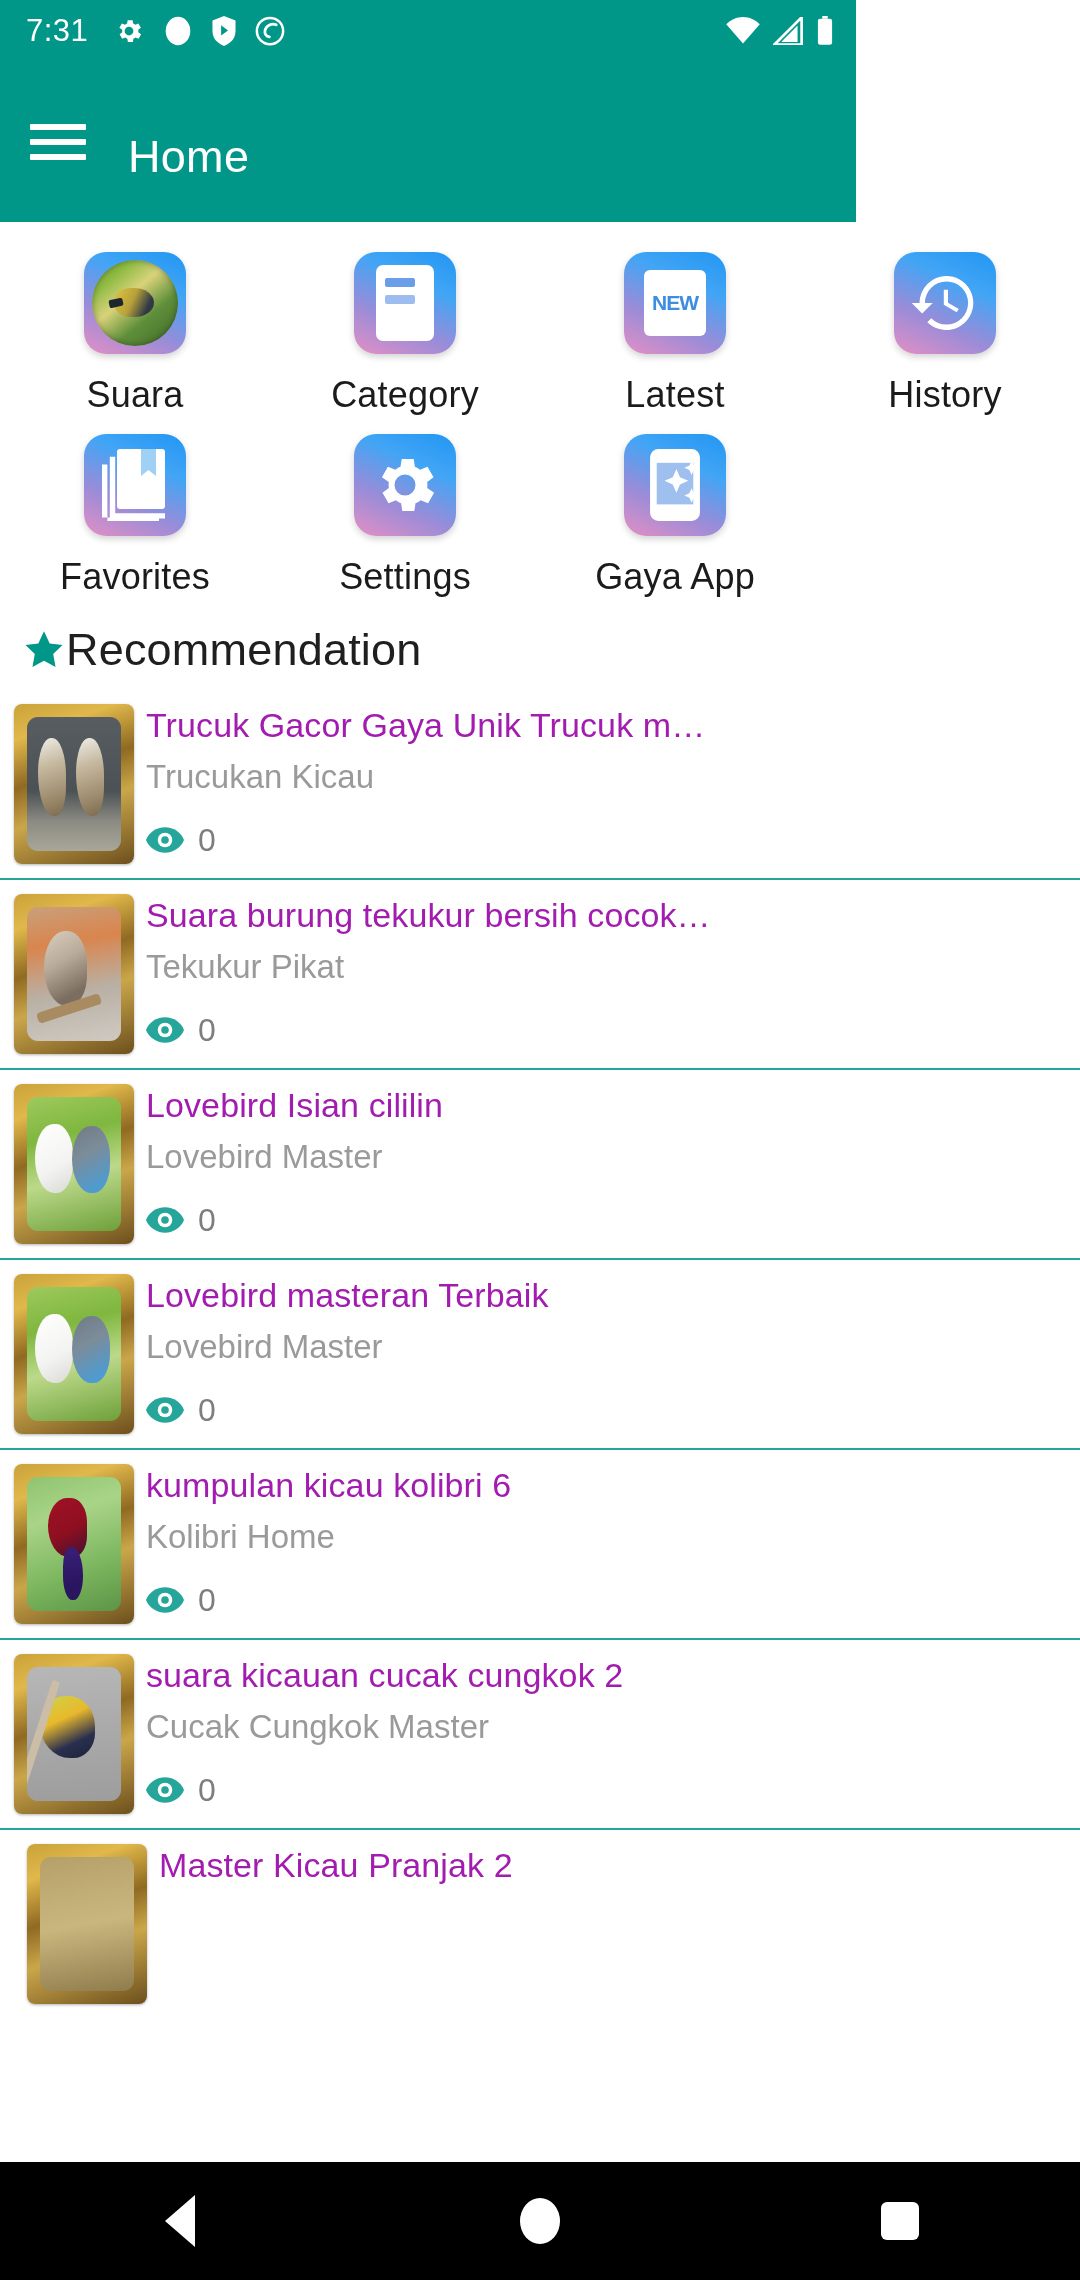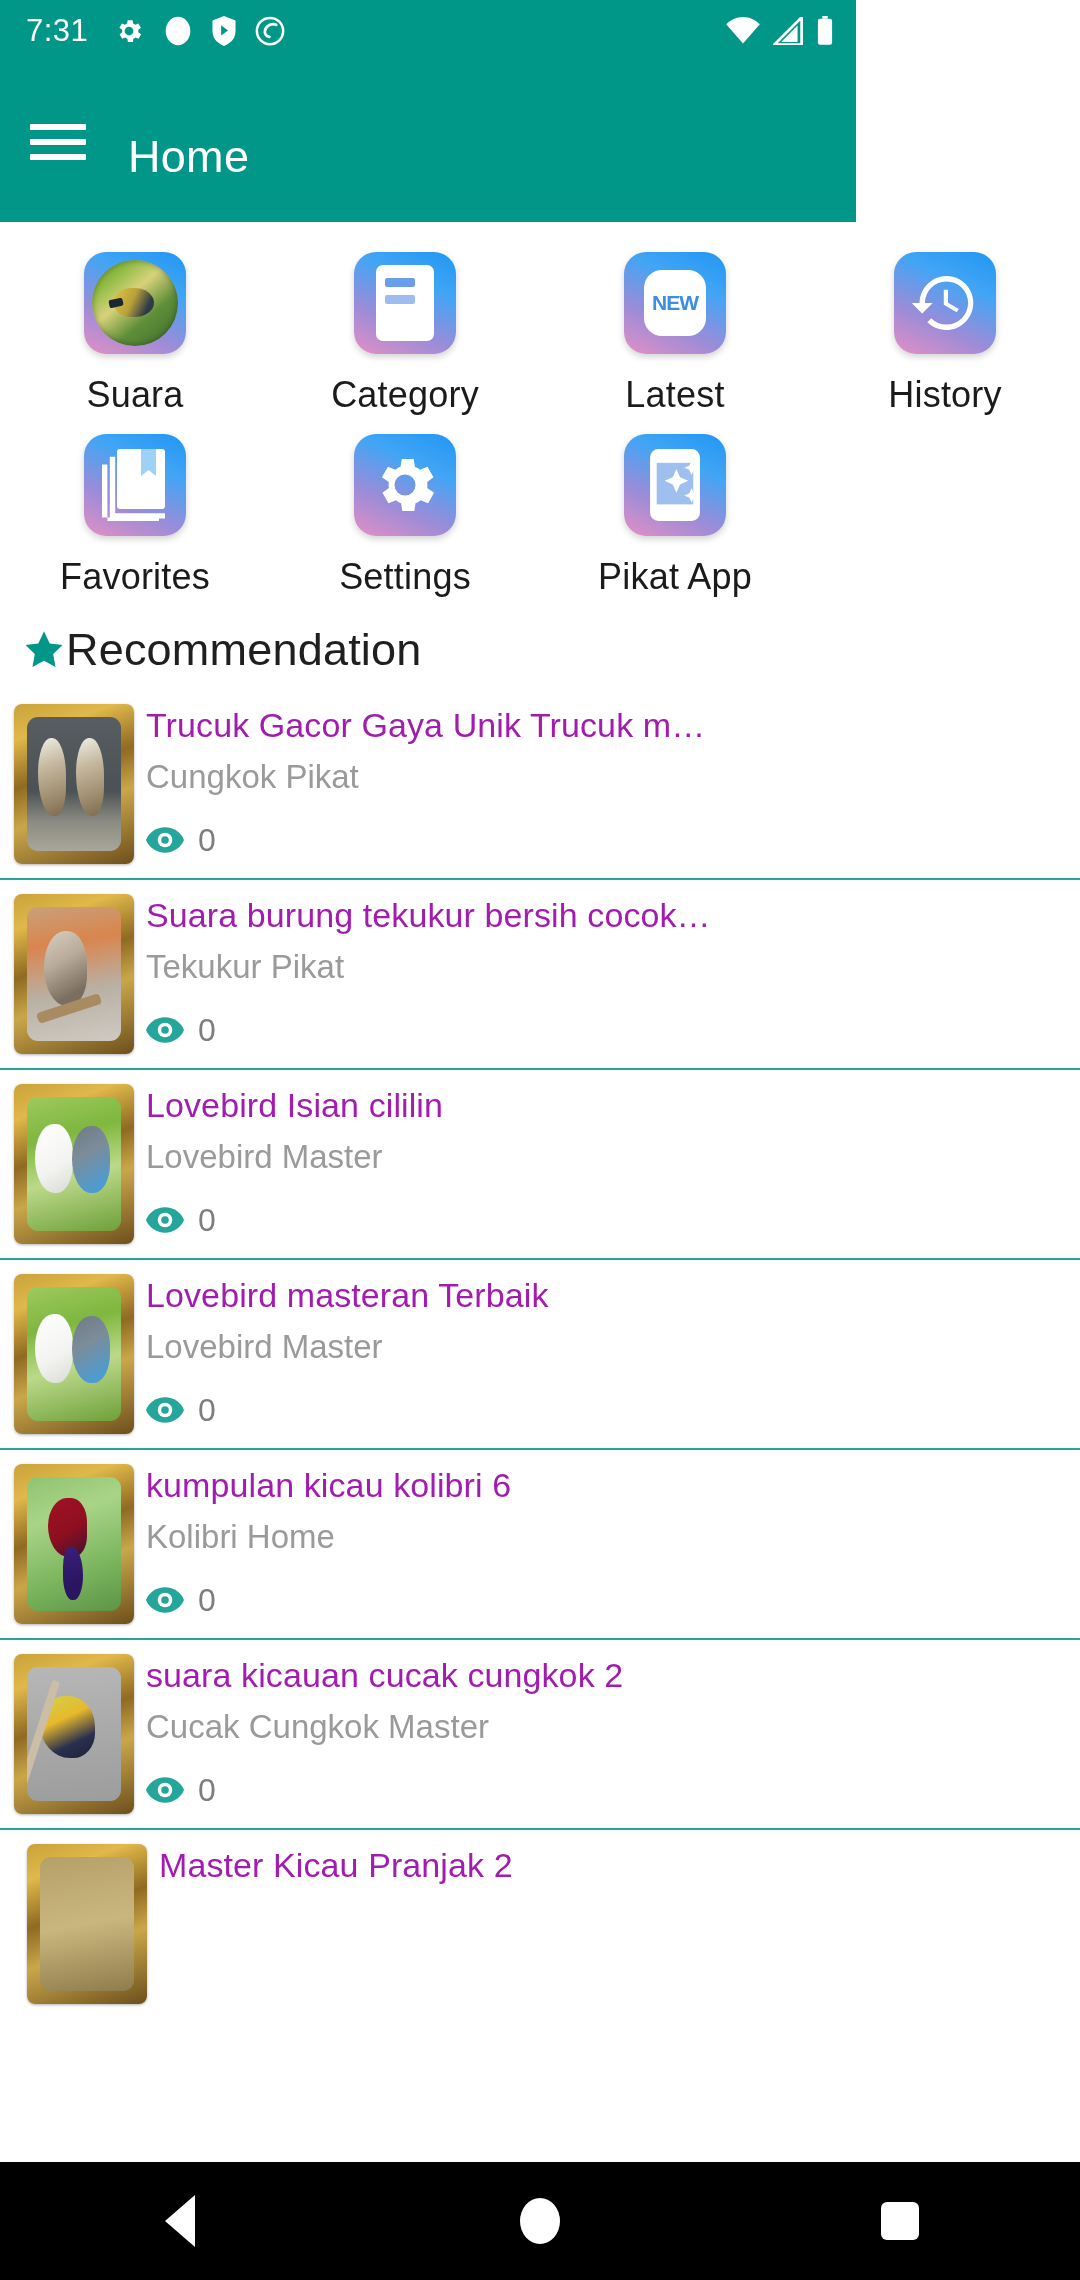--- a/index.html
+++ b/index.html
@@ -64,21 +64,21 @@
   }
   .glyph-bird::after{
     content:""; position:absolute; left:20%; top:45%; width:16%; height:9%;
     background:#1d2730; border-radius:2px; transform:rotate(-12deg);
   }
   .glyph-card { width:58px; height:76px; background:#fff; border-radius:7px; position:relative; }
   .glyph-card::before{ content:""; position:absolute; left:9px; top:13px; width:30px; height:9px;
     background:#6b9ee8; border-radius:2px; }
   .glyph-card::after{ content:""; position:absolute; left:9px; top:30px; width:30px; height:9px;
     background:#9dbdf0; border-radius:2px; }
-  .glyph-new { width:62px; height:66px; background:#fff; border-radius:18px;
+  .glyph-new { width:62px; height:66px; background:#fff; border-radius:6px;
     display:flex; align-items:center; justify-content:center; }
   .glyph-new span { font-size:21px; font-weight:700; color:#3d8ee0; letter-spacing:-1px;
     font-family:"Liberation Sans", sans-serif; }
   .glyph-svg { width: 72px; height: 72px; }
   .glyph-svg-sm { width: 66px; height: 72px; }
 
   
   .section-head { display:flex; align-items:center; padding: 20px 0 14px 22px; }
   .star-ico { width:44px; height:44px; flex:none; }
   .section-title { font-size: 45px; color:#1f1f1f; letter-spacing:.2px; }
@@ -302,21 +302,21 @@
         <div class="grid-cell">
           <div class="tile">
             <svg class="glyph-svg-sm" viewBox="0 0 22 26" fill="#fff">
                 <rect x="2" y="0" width="18" height="26" rx="3"></rect>
                 <rect x="4.4" y="5" width="13.2" height="15" fill="#7fa9e8" opacity=".75"></rect>
                 <path d="M11.5 7.2l1.3 3 3 1.3-3 1.3-1.3 3-1.3-3-3-1.3 3-1.3z"></path>
                 <path d="M17 4.2l.8 1.8 1.8.8-1.8.8-.8 1.8-.8-1.8-1.8-.8 1.8-.8z"></path>
                 <path d="M17 14.2l.8 1.8 1.8.8-1.8.8-.8 1.8-.8-1.8-1.8-.8 1.8-.8z"></path>
               </svg>
           </div>
-          <div class="tile-label">Pikat App</div>
+          <div class="tile-label">Gaya App</div>
         </div>
 
         <div class="grid-cell"></div>
       </div>
     </div>
 
     <div class="section-head">
       <svg class="star-ico" viewBox="0 0 24 24" fill="#009688">
         <path d="M12 1.8l3.1 6.6 7 .9-5.1 4.9 1.3 7.1L12 17.9 5.7 21.3 7 14.2 1.9 9.3l7-.9z"></path>
       </svg>
@@ -324,21 +324,21 @@
     </div>
 
     <div class="list">
 
       <div class="row">
         <div class="thumb">
             <div class="inner art-trucuk"></div>
           </div>
         <div class="row-body">
           <div class="row-title">Trucuk Gacor Gaya Unik   Trucuk m…</div>
-          <div class="row-sub">Cungkok Pikat</div>
+          <div class="row-sub">Trucukan Kicau</div>
           <div class="row-meta">
             <svg class="eye-ico" viewBox="0 0 24 16">
                 <path d="M12 0C6.5 0 1.8 3.3 0 8c1.8 4.7 6.5 8 12 8s10.2-3.3 12-8c-1.8-4.7-6.5-8-12-8z" fill="#26a69a"></path>
                 <circle cx="12" cy="8" r="4.6" fill="#fff"></circle>
                 <circle cx="12" cy="8" r="2.4" fill="#26a69a"></circle>
               </svg>
             <div class="view-count">0</div>
           </div>
         </div>
       </div>

